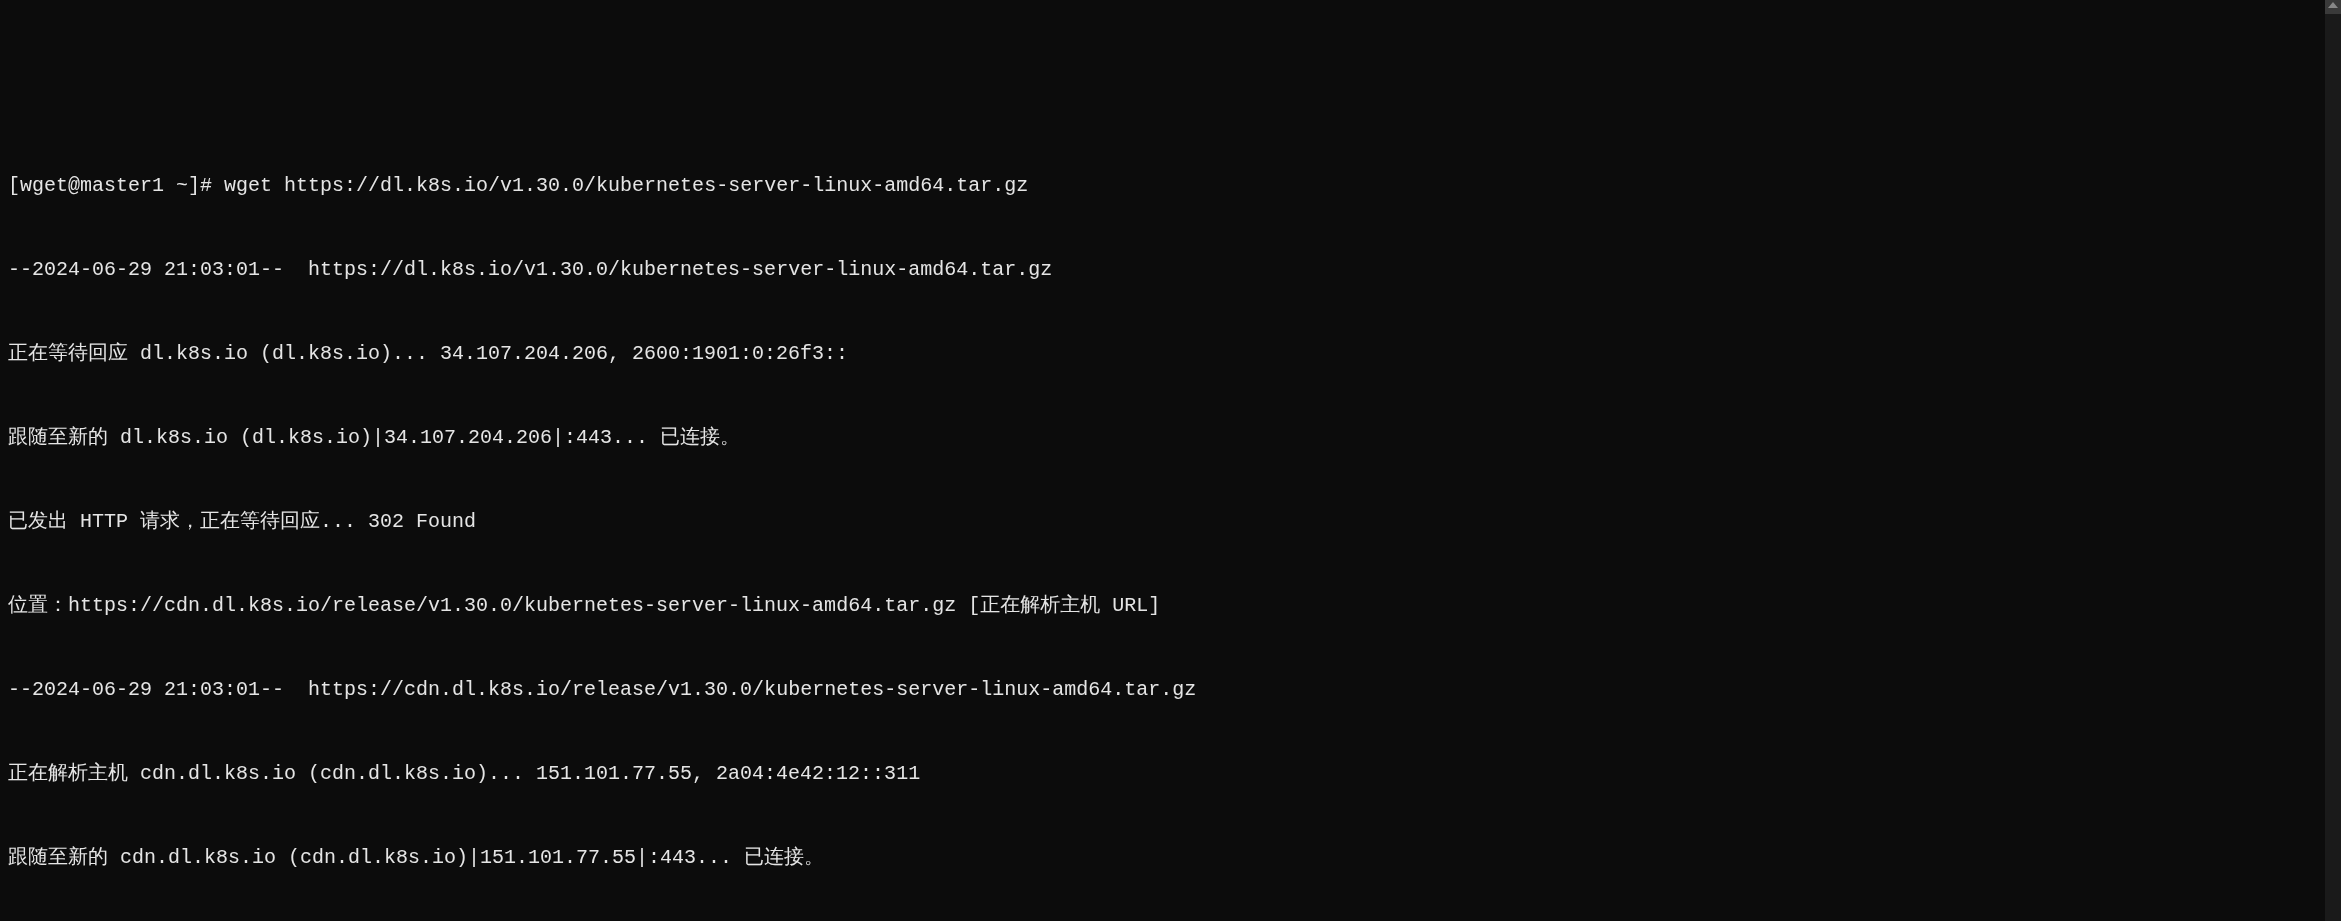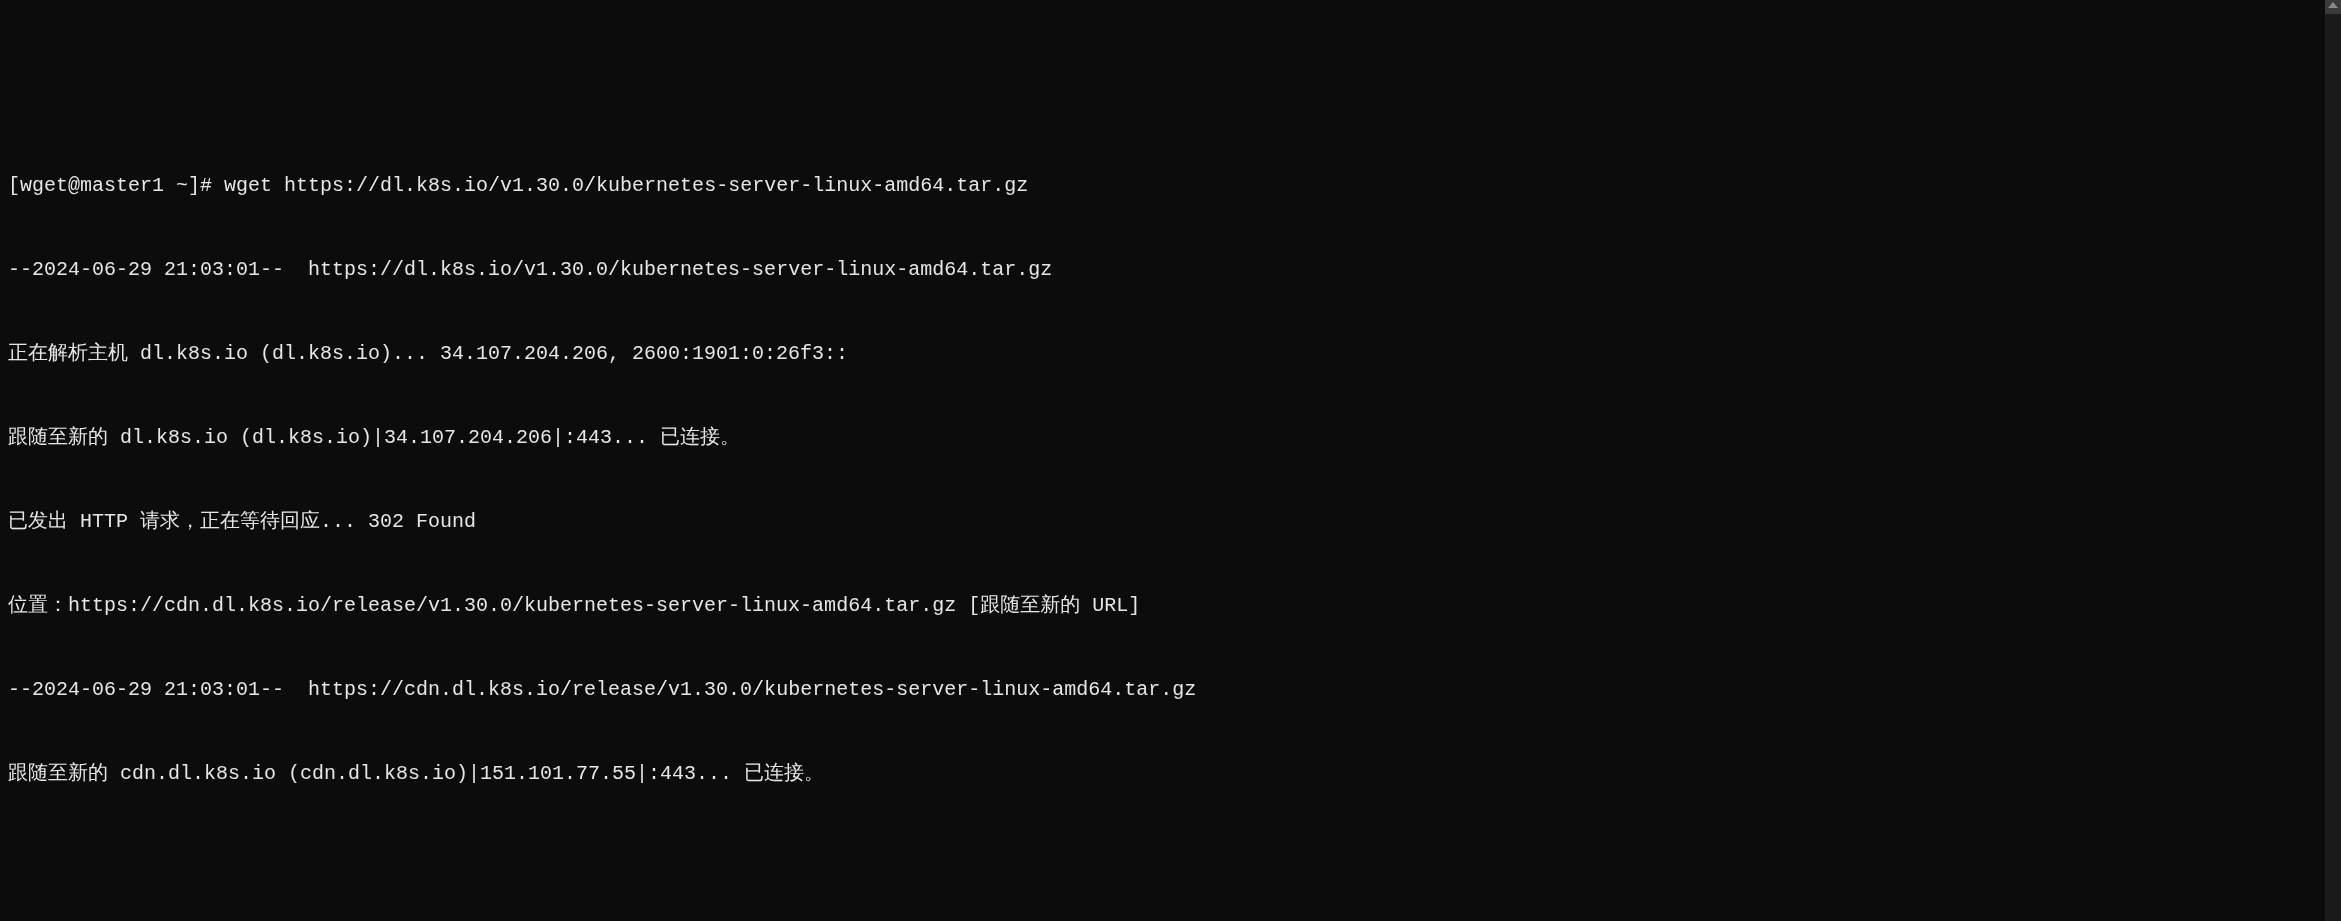--- a/index.html
+++ b/index.html
@@ -43,25 +43,26 @@
     }
   </style>
 </head>
 <body>
 
 
 
 <div class="terminal">
   <span class="line"><span>[wget@master1 ~]# </span><span>wget https://dl.k8s.io/v1.30.0/kubernetes-server-linux-amd64.tar.gz</span></span>
   <span class="line">--2024-06-29 21:03:01--  https://dl.k8s.io/v1.30.0/kubernetes-server-linux-amd64.tar.gz</span>
-  <span class="line">正在解析主机 dl.k8s.io (dl.k8s.io)... 34.107.204.206, 2600:1901:0:26f3::</span>
+  <span class="line">正在等待回应 dl.k8s.io (dl.k8s.io)... 34.107.204.206, 2600:1901:0:26f3::</span>
   <span class="line">跟随至新的 dl.k8s.io (dl.k8s.io)|34.107.204.206|:443... 已连接。</span>
   <span class="line">已发出 HTTP 请求，正在等待回应... 302 Found</span>
-  <span class="line">位置：https://cdn.dl.k8s.io/release/v1.30.0/kubernetes-server-linux-amd64.tar.gz [跟随至新的 URL]</span>
+  <span class="line">位置：https://cdn.dl.k8s.io/release/v1.30.0/kubernetes-server-linux-amd64.tar.gz [正在解析主机 URL]</span>
   <span class="line">--2024-06-29 21:03:01--  https://cdn.dl.k8s.io/release/v1.30.0/kubernetes-server-linux-amd64.tar.gz</span>
+  <span class="line">正在解析主机 cdn.dl.k8s.io (cdn.dl.k8s.io)... 151.101.77.55, 2a04:4e42:12::311</span>
   <span class="line">跟随至新的 cdn.dl.k8s.io (cdn.dl.k8s.io)|151.101.77.55|:443... 已连接。</span>
   
   
   
   
 </div>
 
 <div class="scrollbar">
   <div class="scroll-thumb">
     <div class="scroll-arrow-up"></div>

